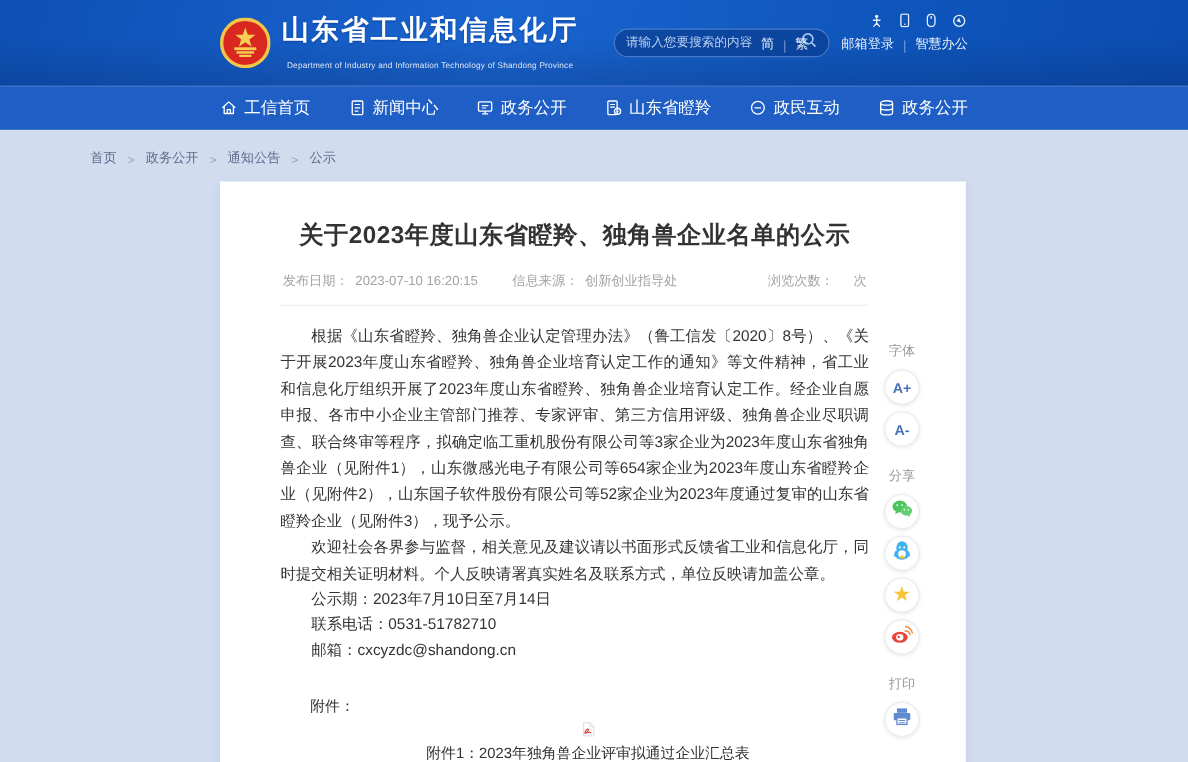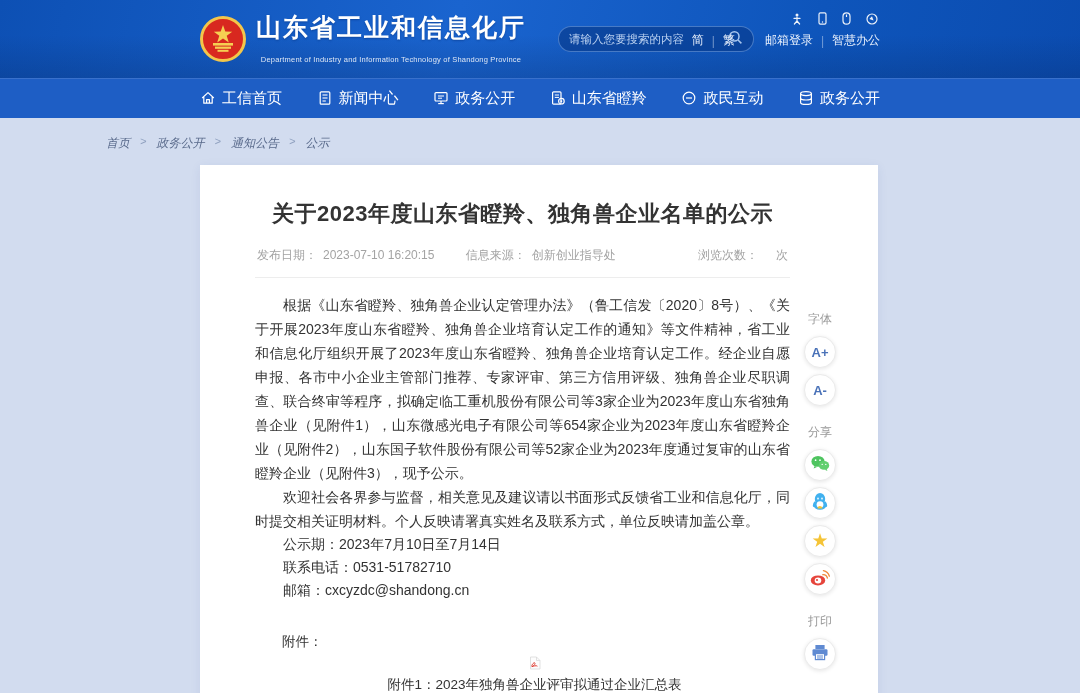--- a/index.html
+++ b/index.html
@@ -34,22 +34,22 @@
 
   
   .nav { height:40px; background:#1e5ec5; box-shadow:inset 0 1px 0 rgba(255,255,255,.12); }
   .nav-inner { width:680px; margin-left:200px; height:100%;
     display:flex; justify-content:space-between; align-items:center; }
   .nav-item { display:flex; align-items:center; gap:6px; color:#fff; font-size:15px;
     cursor:pointer; text-decoration:none;justify-content:space-between; }
   .nav-item svg { display:block; }
 
   
-  .breadcrumb { margin:17px 0 13px 106px; font-size:12px; color:#5a6b8c;
-    display:flex; align-items:flex-start; gap:10px;font-style:italic; }
+  .breadcrumb { margin:17px 0 13px 82px; font-size:12px; color:#5a6b8c;
+    display:flex; align-items:flex-end; gap:10px; }
   .breadcrumb .sep { color:#8fa0bf; font-size:11px; }
   .breadcrumb a { color:#5a6b8c; text-decoration:none; cursor:pointer; }
 
   
   .card { position:relative; width:678px; margin-left:200px; background:#fff;
     min-height:521px; box-shadow:0 2px 10px rgba(40,70,140,.08);
     padding:26px 88px 30px 55px; }
   .article-title { font-size:22px; font-weight:bold; color:#333; text-align:center;
     margin:8px 0 18px; letter-spacing:.5px; }
   .meta { display:flex; justify-content:space-between; font-size:12px; color:#a3a3a3;

